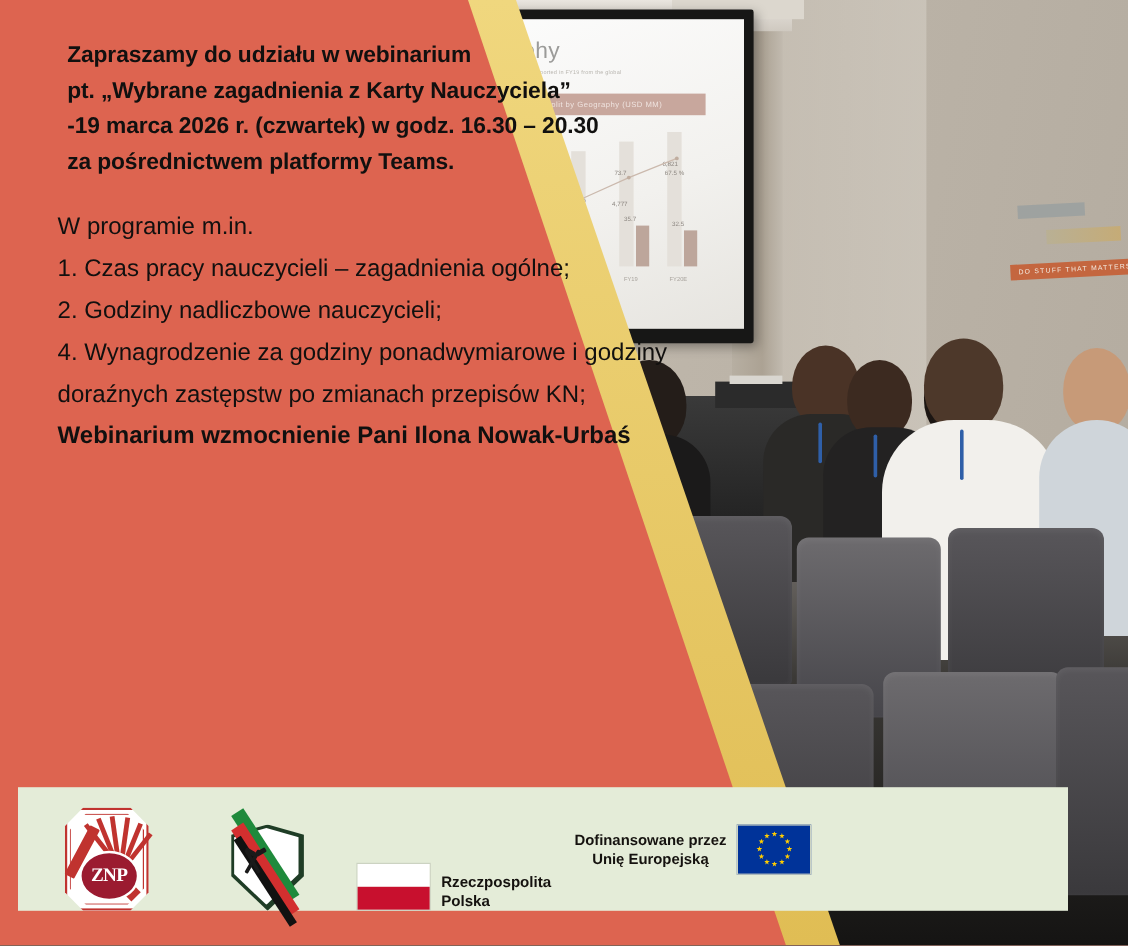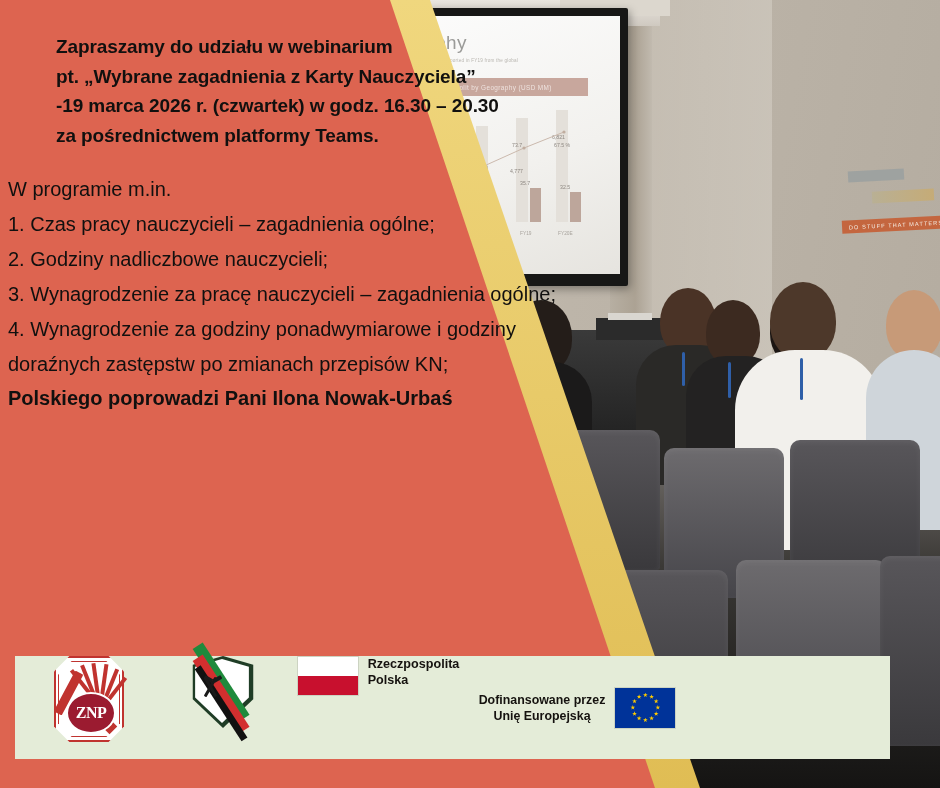--- a/index.html
+++ b/index.html
@@ -85,30 +85,30 @@
     background:linear-gradient(180deg,#f0d77e,#e0bd54);
     clip-path:polygon(0 0, 430px 0, 700px 788px, 0 788px);}
   .panel-red{position:absolute;left:0;top:0;width:940px;height:788px;
     background:#dd6450;
     clip-path:polygon(0 0, 390px 0, 655px 788px, 0 788px);}
 
   
   .copy{position:absolute;left:0;top:0;width:600px;padding:0 0 0 8px;color:#11100f;}
   .hl{font-size:19px;font-weight:bold;line-height:29.5px;letter-spacing:-.1px;margin-left:48px;}
   .hl div{white-space:nowrap;}
-  .bodytxt{font-size:20px;line-height:35px;font-weight:normal;}
+  .bodytxt{font-size:20px;line-height:35px;font-weight:normal;margin-left:40px;}
   .bodytxt .wrapline{line-height:35px;}
   .speaker{font-size:20px;font-weight:bold;line-height:33px;white-space:nowrap;}
   .fineprint{position:absolute;left:16px;top:518px;width:548px;text-align:center;
     font-size:13.6px;line-height:21.5px;color:#15120f;}
 
   
   .logobar{position:absolute;left:15px;top:656px;width:875px;height:103px;
     background:#e4ecd8;display:flex;align-items:center;}
-  .logo-slot{display:flex;align-items:flex-start;justify-content:center;height:100%;}
+  .logo-slot{display:flex;align-items:flex-end;justify-content:center;height:100%;}
 
   .znp{position:relative;width:70px;height:86px;}
   .znp-oct{position:absolute;inset:0;background:#fff;border:2.5px solid #c0332f;
     clip-path:polygon(22% 0,78% 0,100% 18%,100% 82%,78% 100%,22% 100%,0 82%,0 18%);}
   .znp-oct2{position:absolute;left:4px;top:5px;right:4px;bottom:5px;
     border:1.5px solid #c0332f;
     clip-path:polygon(22% 0,78% 0,100% 18%,100% 82%,78% 100%,22% 100%,0 82%,0 18%);}
   .ray{position:absolute;background:#c0332f;transform-origin:bottom center;}
   .znp-circle{position:absolute;left:12px;top:36px;width:46px;height:38px;
     border-radius:50%;background:#9b1b30;border:2px solid #fff;
@@ -301,23 +301,22 @@
       <div>Zapraszamy do udziału w webinarium</div>
       <div>pt. „Wybrane zagadnienia z Karty Nauczyciela”</div>
       <div>-19 marca 2026 r. (czwartek) w godz. 16.30 – 20.30</div>
       <div>za pośrednictwem platformy Teams.</div>
     </div>
 
     <div class="bodytxt" style="padding-top:22px;">
       <div>W programie m.in.</div>
       <div>1. Czas pracy nauczycieli – zagadnienia ogólne;</div>
       <div>2. Godziny nadliczbowe nauczycieli;</div>
-      <div class="wrapline" style="width:552px;">3. Wynagrodzenie za pracę nauczycieli – zagadnienia ogólne;</div>
       <div class="wrapline" style="width:545px;">4. Wynagrodzenie za godziny ponadwymiarowe i godziny doraźnych zastępstw po zmianach przepisów KN;</div>
-      <div class="speaker">Polskiego poprowadzi Pani Ilona Nowak-Urbaś</div>
+      <div class="speaker">Webinarium wzmocnienie Pani Ilona Nowak-Urbaś</div>
     </div>
   </div>
 
 
   <div class="logobar">
 
     <div class="logo-slot" style="width:148px;">
       <div class="znp">
         <div class="znp-oct"></div>
         <div class="znp-oct2"></div>

